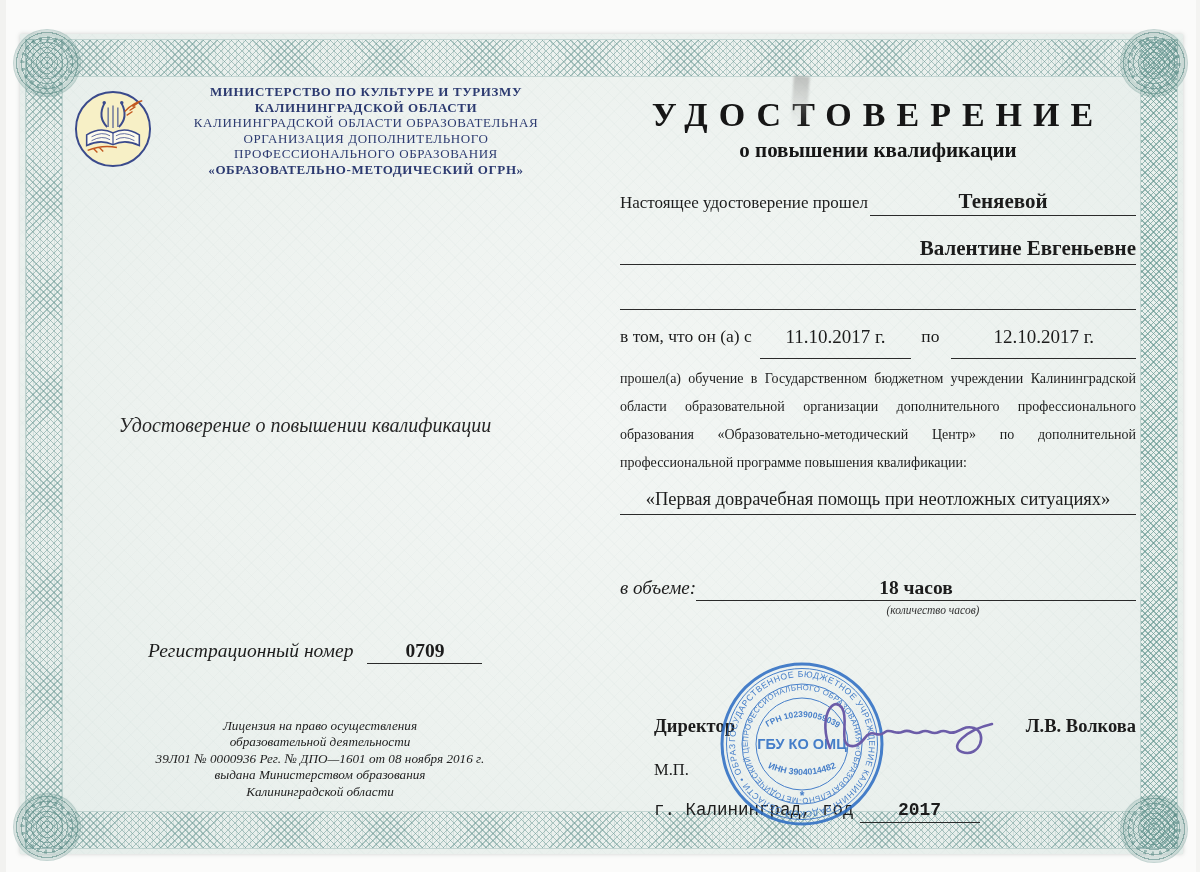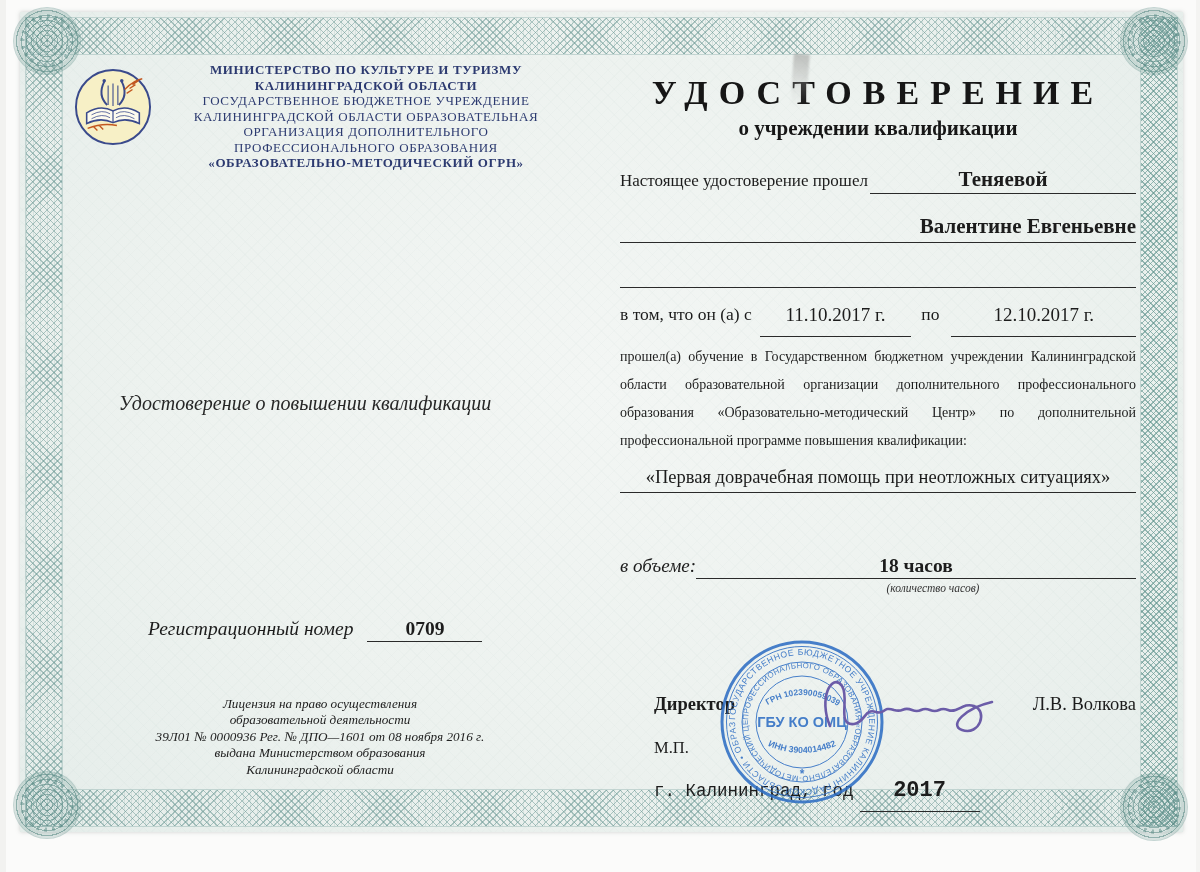--- a/index.html
+++ b/index.html
@@ -7,21 +7,21 @@
     width:1200px;height:872px;position:relative;overflow:hidden;
     background:#fbfbfa;
     font-family:"Liberation Serif", serif;
     color:#1c1c1c;
   }
   .scan-edge-shadow{position:absolute;left:0;top:0;right:0;bottom:0;
     background:linear-gradient(90deg, #f2f2f0 0 6px, transparent 6px),
                linear-gradient(270deg, #f4f4f2 0 4px, transparent 4px);}
   
   .paper{
-    position:absolute;left:20px;top:12px;width:1163px;height:820px;
+    position:absolute;left:20px;top:34px;width:1163px;height:820px;
     background:
       radial-gradient(ellipse at 50% 45%, #f3f6f4 0%, #edf2ef 55%, #e5edea 100%);
     box-shadow:0 0 4px rgba(120,130,125,.35);
   }
   .paper-texture{position:absolute;inset:0;opacity:.25;pointer-events:none;
     background:
       repeating-linear-gradient(45deg, rgba(150,180,175,.18) 0 1px, transparent 1px 9px),
       repeating-linear-gradient(-45deg, rgba(150,180,175,.14) 0 1px, transparent 1px 9px);}
   
   .band{position:absolute;
@@ -88,25 +88,25 @@
     font-size:18.5px;padding-bottom:4px;}
   .volume-row{margin-top:62px;display:flex;align-items:baseline;font-size:19px;}
   .volume-label{font-style:italic;white-space:nowrap;}
   .volume-line{flex:1;border-bottom:1.6px solid #2a2a2a;text-align:center;
     font-weight:bold;font-size:19.5px;padding-bottom:1px;}
   .volume-caption{text-align:center;font-style:italic;font-size:11.5px;margin-top:3px;
     margin-left:110px;color:#333;}
   
   .sign-area{position:absolute;left:0;top:612px;width:516px;height:160px;}
   .director-label{position:absolute;left:34px;top:36px;font-weight:bold;font-size:18.5px;}
-  .director-name{position:absolute;right:0px;top:36px;font-weight:normal;font-size:18.5px;}
+  .director-name{position:absolute;right:0px;top:36px;font-weight:bold;font-size:18.5px;}
   .mp-label{position:absolute;left:34px;top:80px;font-size:16.5px;}
   .city-row{position:absolute;left:34px;top:120px;font-size:17.5px;white-space:nowrap;display:flex;align-items:baseline;font-family:Liberation Mono, monospace;}
   .year-slot{display:inline-block;border-bottom:1.6px solid #2a2a2a;width:120px;
-    text-align:center;font-weight:bold;font-size:22px;margin-left:6px;padding-bottom:8px;}
+    text-align:center;font-weight:bold;font-size:18px;margin-left:6px;padding-bottom:2px;}
   .seal{position:absolute;left:96px;top:-22px;width:172px;height:172px;opacity:.88;}
   .signature{position:absolute;left:196px;top:6px;width:220px;height:84px;}
 </style>
 </head>
 <body>
 
 <div class="scan-edge-shadow"></div>
 
 <div class="paper">
   <div class="paper-texture"></div>
@@ -135,21 +135,20 @@
         <path d="M -5,-22 L -5,-2 M 0,-24 L 0,-1 M 5,-22 L 5,-2" stroke="#3a4a8c" stroke-width="1.1"></path>
         <circle cx="-9" cy="-27" r="1.8" fill="#3a4a8c"></circle>
         <circle cx="9" cy="-27" r="1.8" fill="#3a4a8c"></circle>
 
         <path d="M 12,-18 C 18,-24 24,-28 30,-29 M 14,-14 L 20,-18 M 17,-19 L 23,-23 M 20,-23 L 26,-27" fill="none" stroke="#c2571f" stroke-width="1.4"></path>
         <path d="M -26,22 C -16,18 -6,17 4,19 M -20,20 L -16,24 M -14,19 L -10,23" fill="none" stroke="#c2571f" stroke-width="1.4"></path>
       </svg>
       <div class="issuer-lines">
         <div class="b">МИНИСТЕРСТВО ПО КУЛЬТУРЕ И ТУРИЗМУ</div>
         <div class="b">КАЛИНИНГРАДСКОЙ ОБЛАСТИ</div>
-        <div>ГОСУДАРСТВЕННОЕ БЮДЖЕТНОЕ УЧРЕЖДЕНИЕ</div>
         <div>КАЛИНИНГРАДСКОЙ ОБЛАСТИ ОБРАЗОВАТЕЛЬНАЯ</div>
         <div>ОРГАНИЗАЦИЯ ДОПОЛНИТЕЛЬНОГО</div>
         <div>ПРОФЕССИОНАЛЬНОГО ОБРАЗОВАНИЯ</div>
         <div class="b">«ОБРАЗОВАТЕЛЬНО-МЕТОДИЧЕСКИЙ ОГРН»</div>
       </div>
     </div>
 
     <div class="doc-caption">Удостоверение о повышении квалификации</div>
 
     <div class="reg-row">
@@ -161,21 +160,21 @@
       <div>образовательной деятельности</div>
       <div>39Л01 № 0000936 Рег. № ДПО—1601 от 08 ноября 2016 г.</div>
       <div>выдана Министерством образования</div>
       <div>Калининградской области</div>
     </div>
   </div>
 
   <div class="col-right">
     <div class="smudge"></div>
     <div class="title">УДОСТОВЕРЕНИЕ</div>
-    <div class="subtitle">о учреждении квалификации</div>
+    <div class="subtitle">о повышении квалификации</div>
 
     <div class="issued-row">
       <span>Настоящее удостоверение прошел</span>
       <span class="fill-line">Теняевой</span>
     </div>
     <div class="full-line">Валентине Евгеньевне</div>
     <div class="full-line empty"></div>
 
     <div class="dates-row">
       <span>в том, что он (а) с</span>

